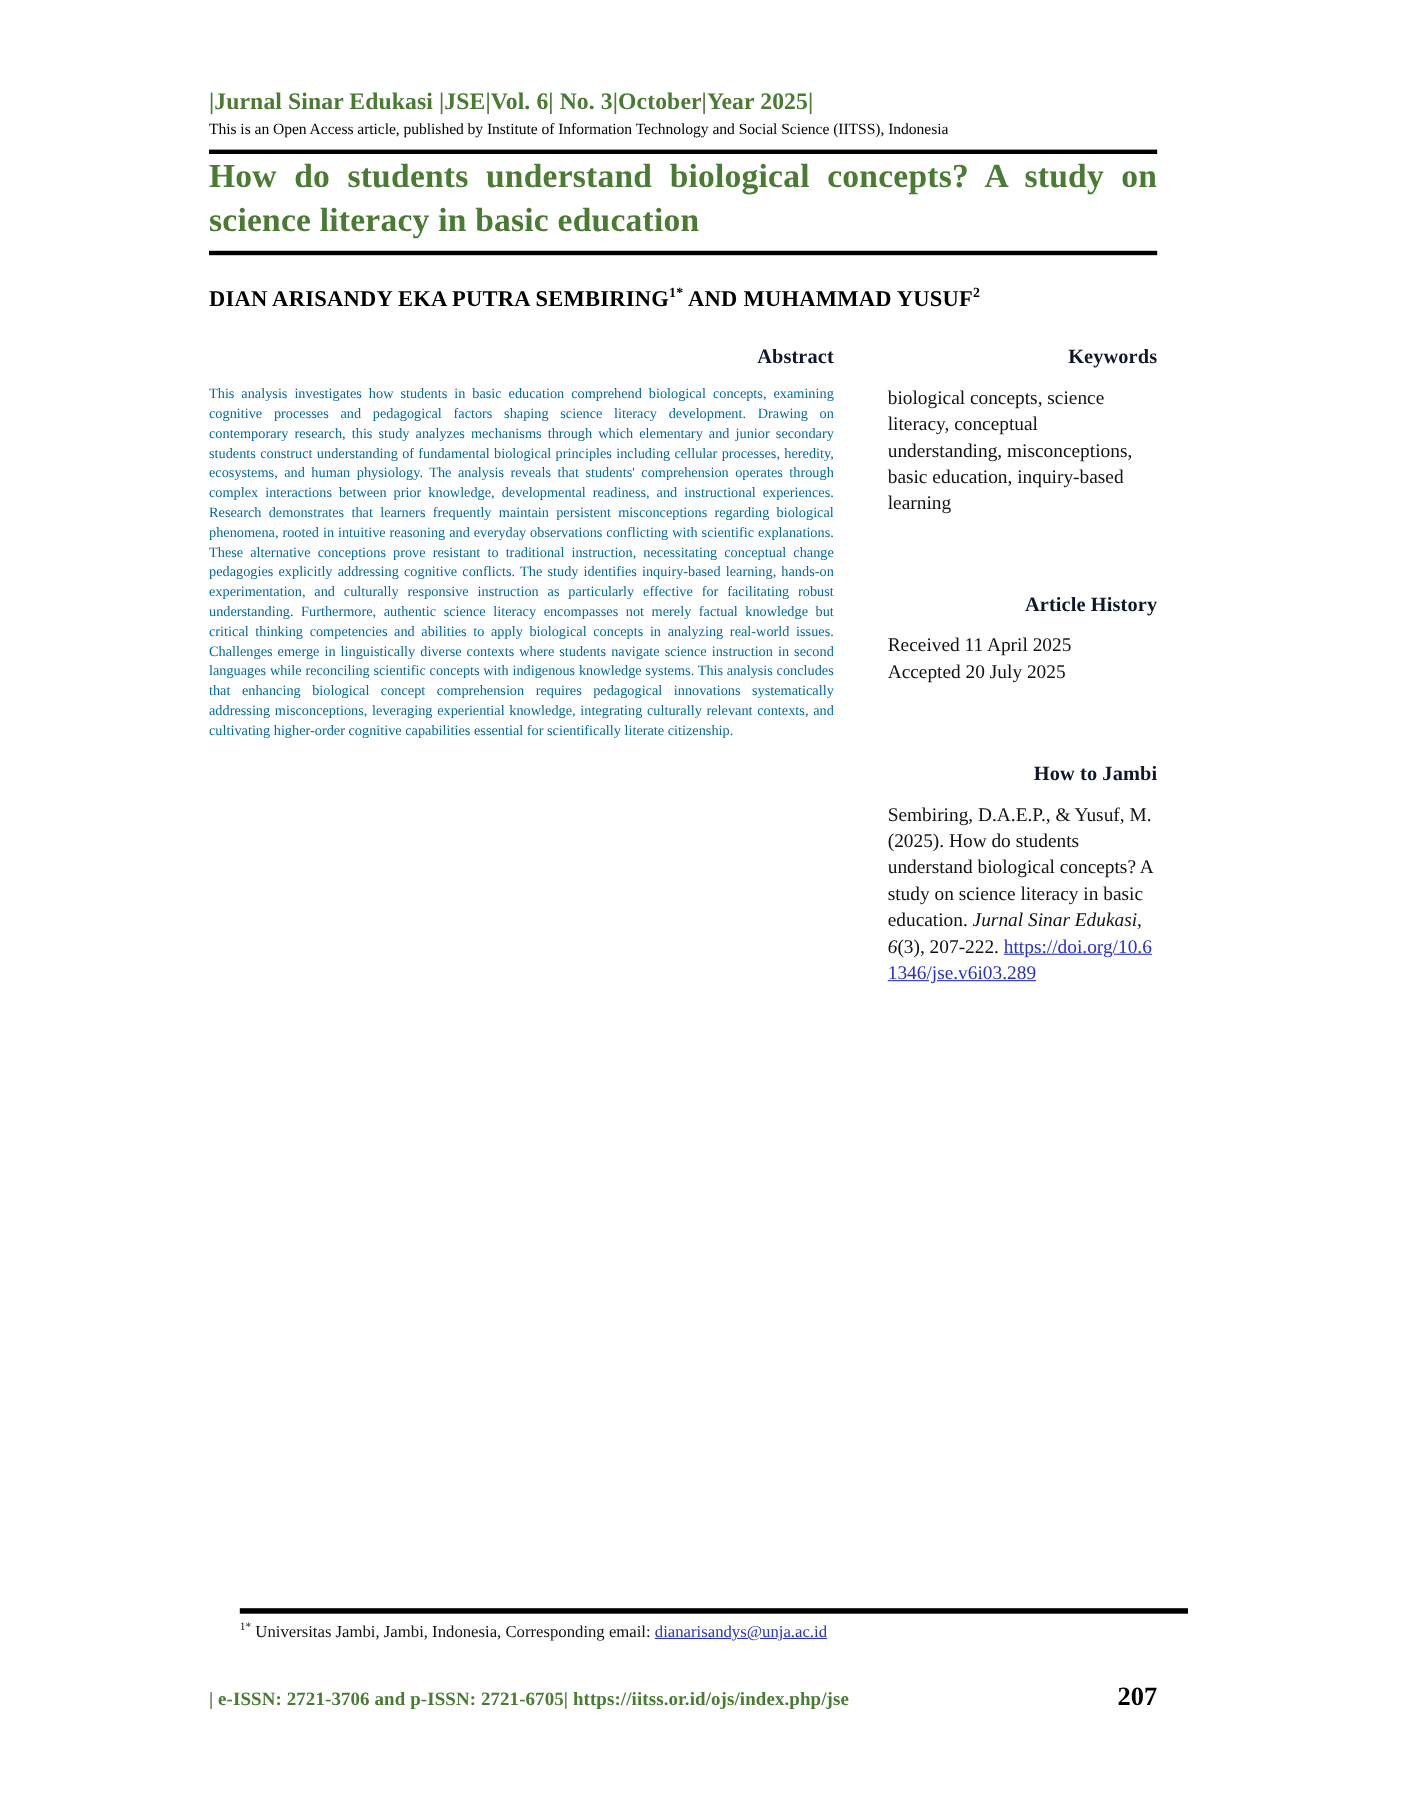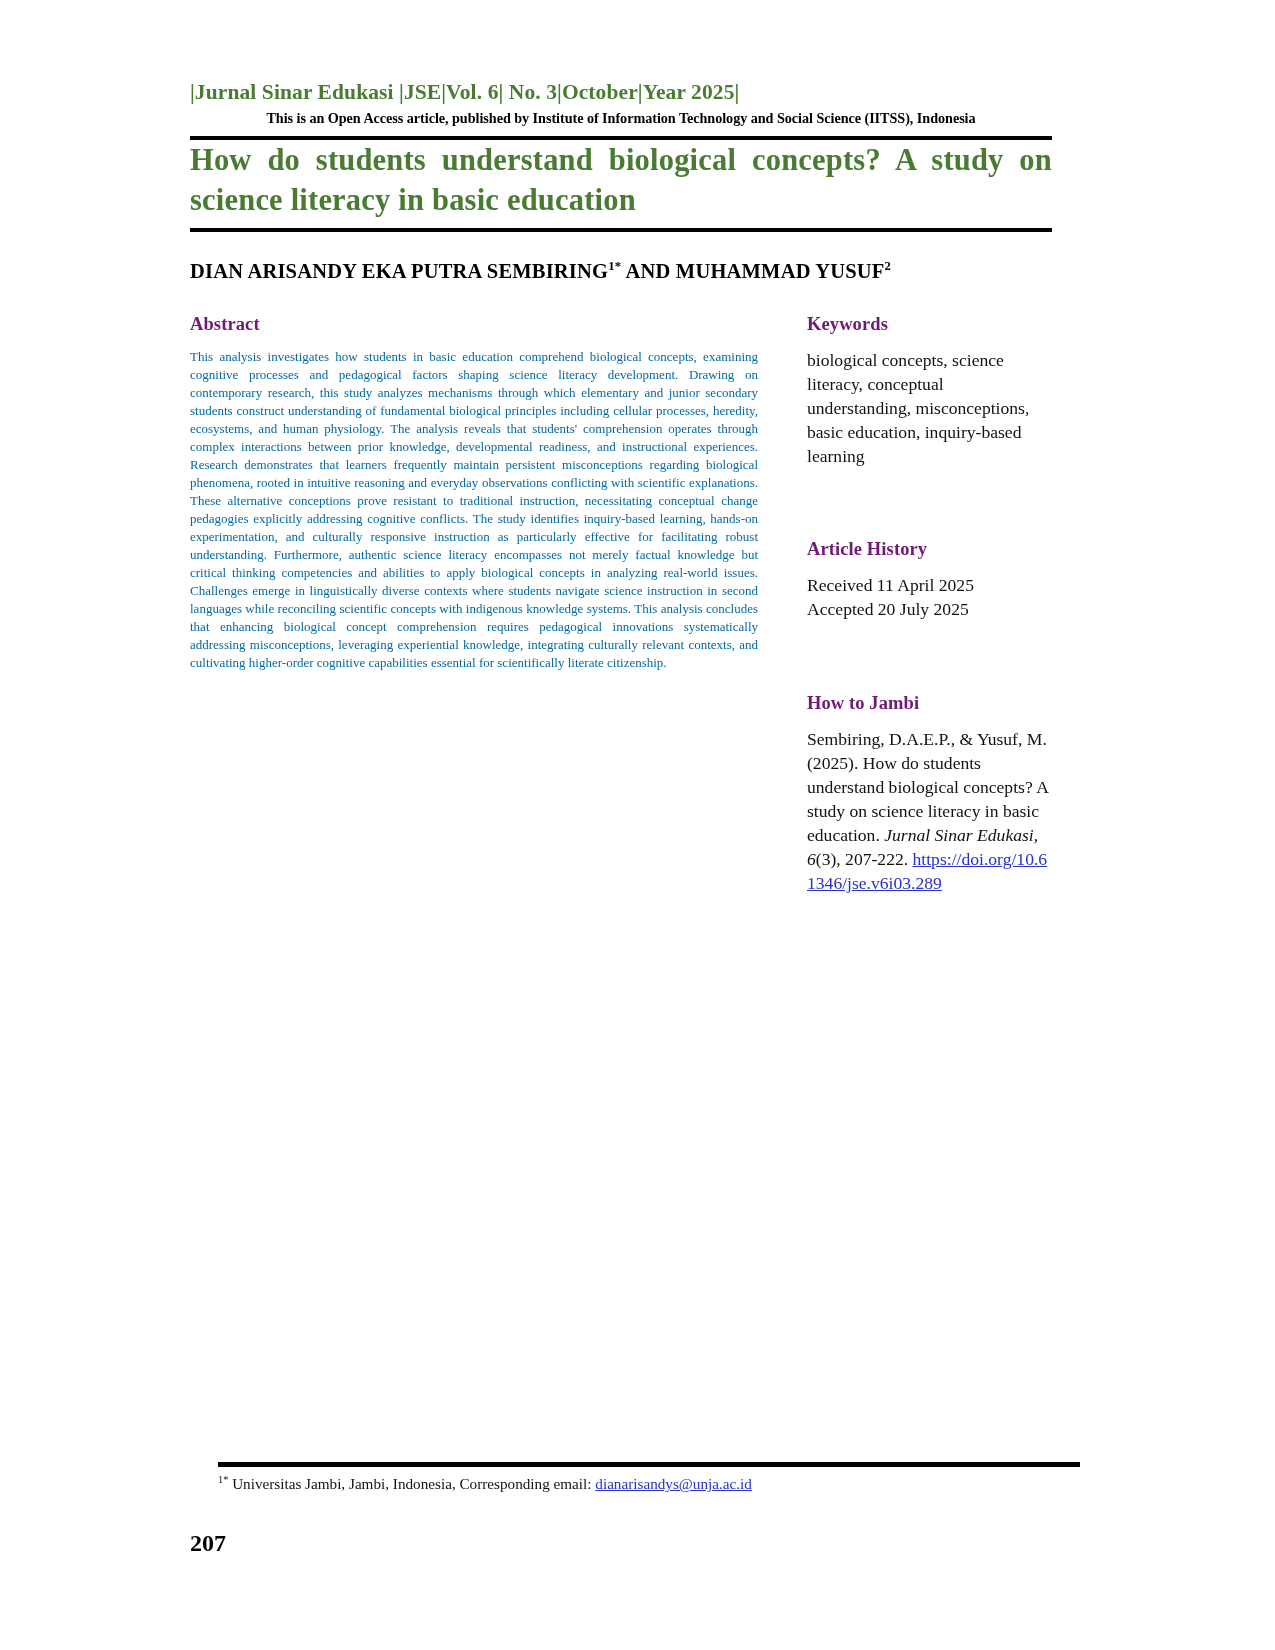--- a/index.html
+++ b/index.html
@@ -42,23 +42,23 @@
     font-family: "Liberation Serif", "DejaVu Serif", serif;
     font-size: 21.5px;
     font-weight: bold;
     color: #4a7b33;
     letter-spacing: 0.1px;
     line-height: 1.15;
     white-space: nowrap;
   }
   .open-access-line {
     font-size: 14.2px;
-    font-weight: bold;
-    color: #000000;
-    text-align: center;
+    font-weight: normal;
+    color: #000000;
+    text-align: left;
     margin-top: 5px;
     letter-spacing: -0.05px;
     white-space: nowrap;
   }
 
   .rule-thick {
     border-top: 4.5px solid #000000;
     margin-top: 9px;
   }
   .rule-thick-bottom {
@@ -107,23 +107,24 @@
     flex: 0 0 49px;
   }
   .col-right {
     width: 245px;
     flex: 0 0 245px;
   }
 
   .section-heading {
     font-size: 18.5px;
     font-weight: bold;
-    color: #701a75;
+    color: #0f172a;
     margin: 0 0 13px 0;
     letter-spacing: 0.1px;
+    text-align: right;
   }
   .section-heading.spaced {
     margin-top: 70px;
   }
   .section-heading.spaced2 {
     margin-top: 72px;
   }
 
   .abstract-text {
     font-size: 13px;
@@ -249,17 +250,18 @@
     </div>
 
     <div class="footer-zone">
       <div class="footnote-rule"></div>
       <div class="footnote">
         <sup>1*</sup><span> Universitas Jambi, Jambi, Indonesia, Corresponding email: </span><a class="email-link" href="#">dianarisandys@unja.ac.id</a>
       </div>
     </div>
 
     <div class="bottom-bar">
+      <div class="issn-line">| e-ISSN: 2721-3706 and p-ISSN: 2721-6705| https://iitss.or.id/ojs/index.php/jse</div>
       <div class="page-number">207</div>
     </div>
 
   </div>
 </div>
 
 </body></html>

